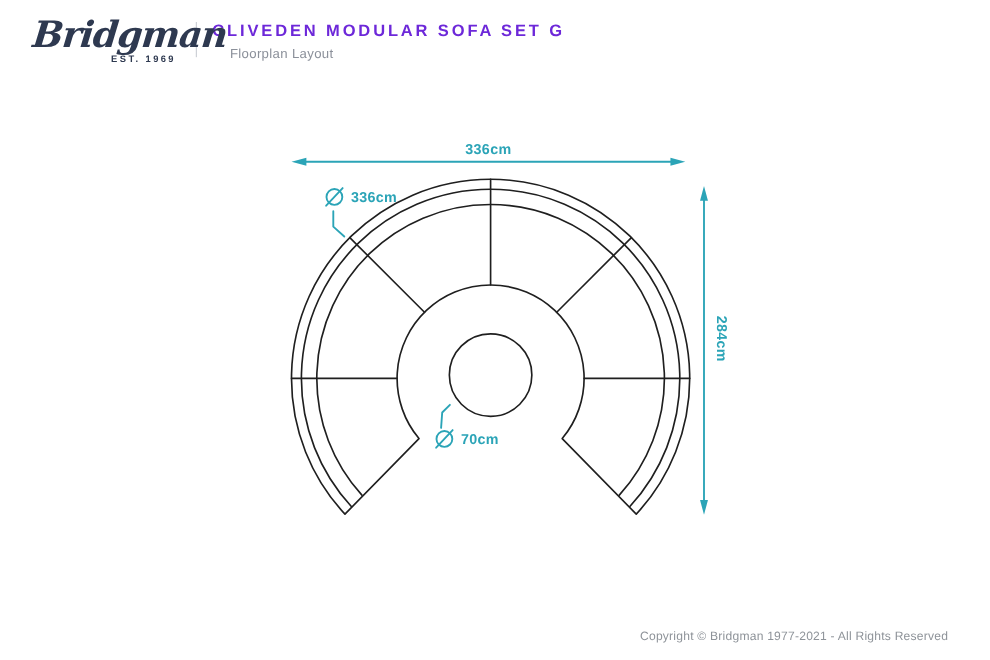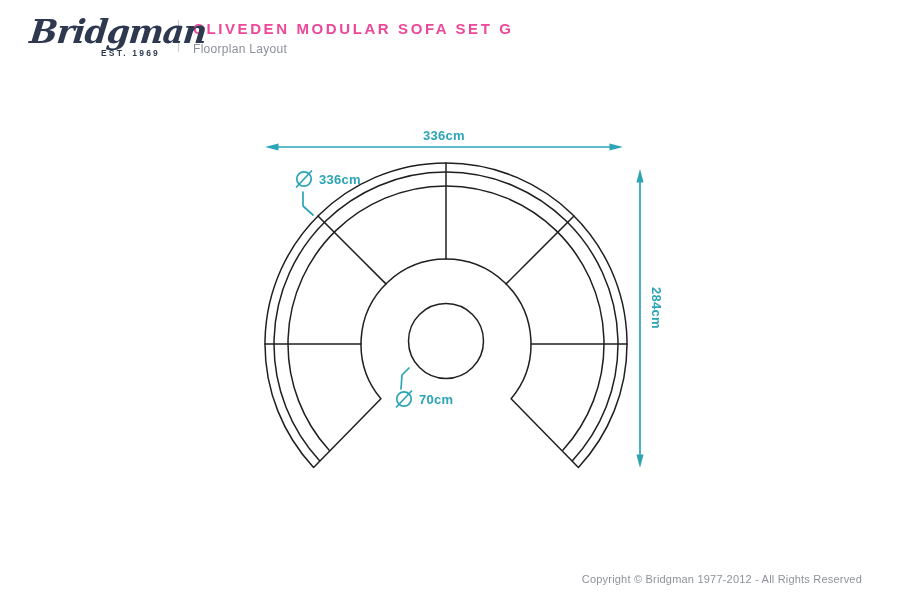--- a/index.html
+++ b/index.html
@@ -22,25 +22,25 @@
   }
   .logo-est{
     font-size:8.5px;letter-spacing:2.2px;color:#2e3950;
     text-align:right;margin-top:-2px;padding-right:2px;font-weight:600;
   }
   .header-divider{
     width:1px;height:32px;background:#c9cdd3;margin:6px 14px 0 16px;
   }
   .title-block{padding-top:7px;}
   .page-title{
-    margin:0;font-size:15px;font-weight:600;color:#ec4899;
+    margin:0;font-size:15px;font-weight:600;color:#6d28d9;
     letter-spacing:2.6px;line-height:16px;white-space:nowrap;
   }
   .page-subtitle{
-    margin:5px 0 0 0;font-size:12px;color:#8b909a;letter-spacing:0.3px;
+    margin:5px 0 0 16px;font-size:12px;color:#8b909a;letter-spacing:0.3px;
   }
 
   
   .diagram-svg{position:absolute;left:0;top:0;width:900px;height:600px;}
   .sofa-line{fill:none;stroke:#1f1f1f;stroke-width:1.5;stroke-linejoin:round;stroke-linecap:round;}
   .dim-line{stroke:#2ba4b7;stroke-width:1.7;fill:none;stroke-linecap:round;stroke-linejoin:round;}
   .dim-head{fill:#2ba4b7;stroke:none;}
   .dim-text{
     font-family:"Liberation Sans", sans-serif;
     font-size:13px;font-weight:700;fill:#2ba4b7;letter-spacing:0.3px;
@@ -113,15 +113,15 @@
     <g>
       <path class="dim-line" d="M 401 389 L 402 375 L 409 368"></path>
       <g>
         <circle class="dim-line" cx="404" cy="399" r="7.2"></circle>
         <line class="dim-line" x1="396.5" y1="407" x2="411.5" y2="391"></line>
       </g>
       <text class="dim-text" x="419" y="404">70cm</text>
     </g>
   </svg>
 
-  <div class="footer">Copyright © Bridgman 1977-2012 - All Rights Reserved</div>
+  <div class="footer">Copyright © Bridgman 1977-2021 - All Rights Reserved</div>
 
 </div>
 
 </body></html>

